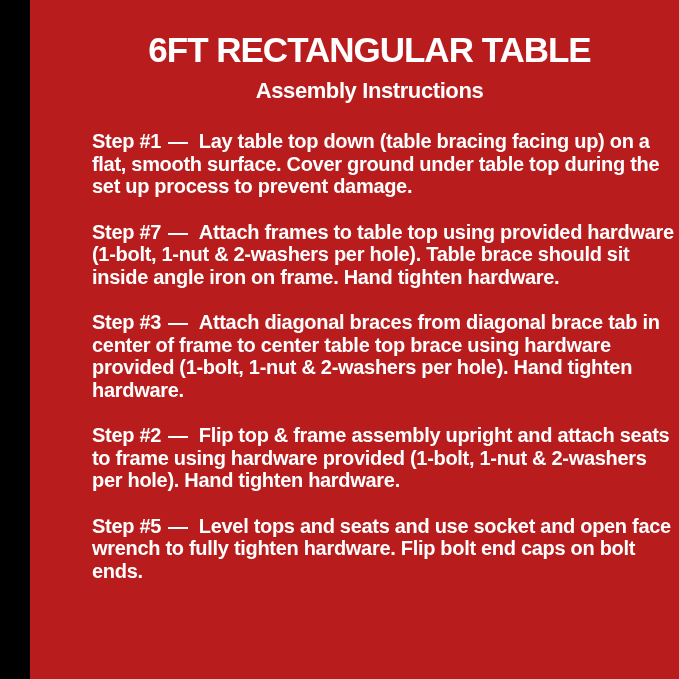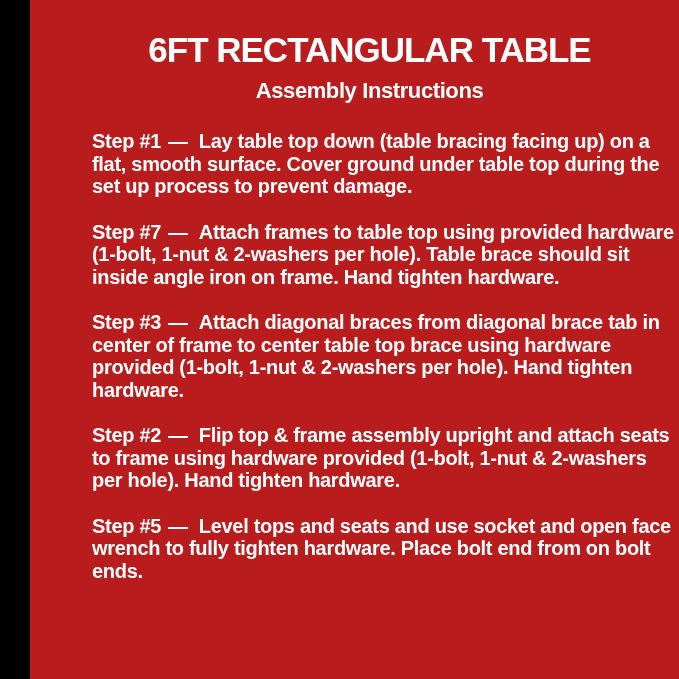--- a/index.html
+++ b/index.html
@@ -74,18 +74,18 @@
 
     <p class="step">
       <span>Step #3</span><span class="step-dash">—</span><span>Attach diagonal braces from diagonal brace tab in center of frame to center table top brace using hardware provided (1-bolt, 1-nut &amp; 2-washers per hole). Hand tighten hardware.</span>
     </p>
 
     <p class="step">
       <span>Step #2</span><span class="step-dash">—</span><span>Flip top &amp; frame assembly upright and attach seats to frame using hardware provided (1-bolt, 1-nut &amp; 2-washers per hole). Hand tighten hardware.</span>
     </p>
 
     <p class="step">
-      <span>Step #5</span><span class="step-dash">—</span><span>Level tops and seats and use socket and open face wrench to fully tighten hardware. Place bolt end from on bolt ends.</span>
+      <span>Step #5</span><span class="step-dash">—</span><span>Level tops and seats and use socket and open face wrench to fully tighten hardware. Flip bolt end caps on bolt ends.</span>
     </p>
 
   </div>
 
 </div>
 
 </body></html>

